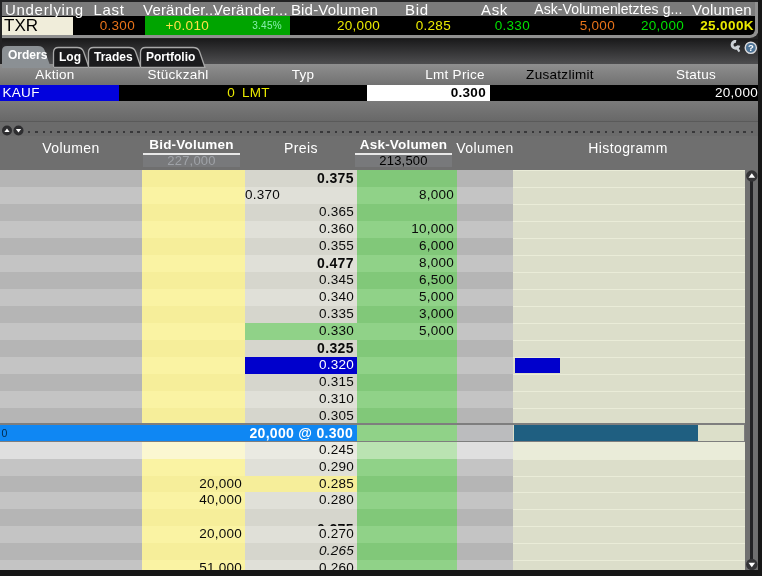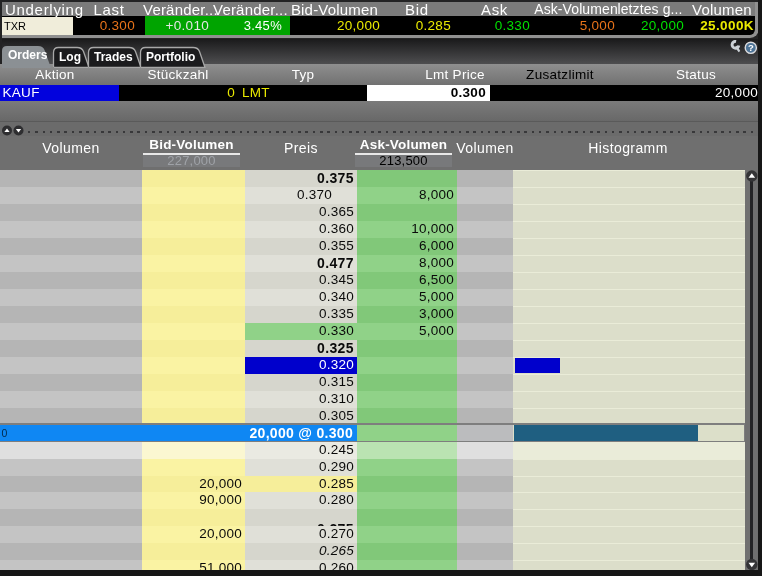--- a/index.html
+++ b/index.html
@@ -17,26 +17,26 @@
 <div class="abs" style="left:143px;top:2px;width:68px;white-space:nowrap;height:15px;line-height:15px;font-size:15px;letter-spacing:0.7px;color:#fff;text-align:center;letter-spacing:0.2px;">Veränder...</div>
 <div class="abs" style="left:213px;top:2px;width:68px;white-space:nowrap;height:15px;line-height:15px;font-size:15px;letter-spacing:0.7px;color:#fff;text-align:center;letter-spacing:0.2px;">Veränder...</div>
 <div class="abs" style="left:288px;top:2px;width:93px;white-space:nowrap;height:15px;line-height:15px;font-size:15px;letter-spacing:0.7px;color:#fff;text-align:center;letter-spacing:0.2px;">Bid-Volumen</div>
 <div class="abs" style="left:381px;top:2px;width:72px;white-space:nowrap;height:15px;line-height:15px;font-size:15px;letter-spacing:0.7px;color:#fff;text-align:center;">Bid</div>
 <div class="abs" style="left:455px;top:2px;width:79px;white-space:nowrap;height:15px;line-height:15px;font-size:15px;letter-spacing:0.7px;color:#fff;text-align:center;">Ask</div>
 <div class="abs" style="left:534px;top:2px;width:84px;white-space:nowrap;height:15px;line-height:15px;font-size:15px;letter-spacing:0.7px;color:#fff;text-align:center;letter-spacing:0.1px;font-size:14px;">Ask-Volumen</div>
 <div class="abs" style="left:616px;top:2px;width:68px;white-space:nowrap;height:15px;line-height:15px;font-size:15px;letter-spacing:0.7px;color:#fff;text-align:center;letter-spacing:0.1px;font-size:14px;">letztes g...</div>
 <div class="abs" style="left:688px;top:2px;width:68px;white-space:nowrap;height:15px;line-height:15px;font-size:15px;letter-spacing:0.7px;color:#fff;text-align:center;letter-spacing:0.2px;">Volumen</div>
 
 <div class="abs" style="left:2px;top:16.5px;width:71px;height:18px;background:#f0edda;"></div>
-<div class="abs" style="left:4px;top:16.5px;width:70px;height:18px;line-height:18px;font-size:11px;color:#000;">TXR</div>
+<div class="abs" style="left:4px;top:16.5px;width:70px;height:18px;line-height:18px;font-size:17px;color:#000;">TXR</div>
 <div class="abs" style="left:145px;top:16px;width:73px;height:19px;background:#00a400;"></div>
 <div class="abs" style="left:218px;top:16px;width:72px;height:19px;background:#00a400;"></div>
 <div class="abs" style="left:60px;top:16px;height:19px;line-height:19px;font-size:13.5px;letter-spacing:0.3px;text-align:right;width:75px;color:#e8731a;">0.300</div>
-<div class="abs" style="left:145px;top:16px;height:27px;line-height:19px;font-size:13.5px;letter-spacing:0.3px;text-align:right;width:64px;color:#e5e5e5;">+0.010</div>
-<div class="abs" style="left:218px;top:16px;height:19px;line-height:19px;font-size:13px;letter-spacing:0.3px;text-align:right;width:64px;color:#ffffff;">3.45%</div>
+<div class="abs" style="left:145px;top:16px;height:27px;line-height:19px;font-size:13.5px;letter-spacing:0.3px;text-align:right;width:64px;color:#fde047;">+0.010</div>
+<div class="abs" style="left:218px;top:16px;height:19px;line-height:19px;font-size:10px;letter-spacing:0.3px;text-align:right;width:64px;color:#86efac;">3.45%</div>
 <div class="abs" style="left:300px;top:16px;height:19px;line-height:19px;font-size:13.5px;letter-spacing:0.3px;text-align:right;width:80px;color:#eaea00;">20,000</div>
 <div class="abs" style="left:381px;top:16px;height:19px;line-height:19px;font-size:13.5px;letter-spacing:0.3px;text-align:right;width:70px;color:#eaea00;">0.285</div>
 <div class="abs" style="left:460px;top:16px;height:19px;line-height:19px;font-size:13.5px;letter-spacing:0.3px;text-align:right;width:70px;color:#00e000;">0.330</div>
 <div class="abs" style="left:545px;top:16px;height:19px;line-height:19px;font-size:13.5px;letter-spacing:0.3px;text-align:right;width:70px;color:#e8731a;">5,000</div>
 <div class="abs" style="left:614px;top:16px;height:19px;line-height:19px;font-size:13.5px;letter-spacing:0.3px;text-align:right;width:70px;color:#00e000;">20,000</div>
 <div class="abs" style="left:683px;top:16px;height:19px;line-height:19px;font-size:13.5px;letter-spacing:0.3px;text-align:right;width:71px;color:#eaea00;font-weight:bold;letter-spacing:0.4px;">25.000K</div>
 
 <div class="abs" style="left:0;top:64px;width:758px;height:20.5px;background:linear-gradient(#8f8f8f,#717171);"></div>
 
 <svg class="abs" style="left:0;top:39px;" width="762" height="29" viewBox="0 0 762 29">
@@ -104,21 +104,21 @@
 <div style="position:absolute;left:357px;top:170.40px;width:100px;height:17.75px;background:#81c879;"></div>
 <div style="position:absolute;left:457px;top:170.40px;width:56px;height:17.75px;background:#b5b5b5;"></div>
 <div style="position:absolute;left:513px;top:170.40px;width:231.70px;height:17.75px;background:#dcdeca;border-top:1px solid #eaecd8;box-sizing:border-box;"></div>
 <div style="position:absolute;left:245px;width:109px;top:170.40px;height:16.95px;line-height:16.95px;font-size:13.5px;letter-spacing:0.25px;color:#0a0a0a;text-align:right;color:#0a0a0a;font-weight:bold;font-size:14px;letter-spacing:0.4px;">0.375</div>
 <div style="position:absolute;left:0px;top:187.35px;width:142px;height:17.75px;background:#c4c4c4;"></div>
 <div style="position:absolute;left:142px;top:187.35px;width:103px;height:17.75px;background:#faf3a3;"></div>
 <div style="position:absolute;left:245px;top:187.35px;width:112px;height:17.75px;background:#e0e0d8;"></div>
 <div style="position:absolute;left:357px;top:187.35px;width:100px;height:17.75px;background:#90d288;"></div>
 <div style="position:absolute;left:457px;top:187.35px;width:56px;height:17.75px;background:#c4c4c4;"></div>
 <div style="position:absolute;left:513px;top:187.35px;width:231.70px;height:17.75px;background:#dcdeca;border-top:1px solid #eaecd8;box-sizing:border-box;"></div>
-<div style="position:absolute;left:245px;width:109px;top:187.35px;height:16.95px;line-height:16.95px;font-size:13.5px;letter-spacing:0.25px;color:#0a0a0a;text-align:center;color:#0a0a0a;font-weight:normal;padding-left:15px;">0.370</div>
+<div style="position:absolute;left:245px;width:109px;top:187.35px;height:16.95px;line-height:16.95px;font-size:13.5px;letter-spacing:0.25px;color:#0a0a0a;text-align:left;color:#0a0a0a;font-weight:normal;">0.370</div>
 <div style="position:absolute;left:357px;width:97px;top:187.35px;height:16.95px;line-height:16.95px;font-size:13.5px;letter-spacing:0.25px;color:#0a0a0a;text-align:right;">8,000</div>
 <div style="position:absolute;left:0px;top:204.30px;width:142px;height:17.75px;background:#b5b5b5;"></div>
 <div style="position:absolute;left:142px;top:204.30px;width:103px;height:17.75px;background:#f6ee9a;"></div>
 <div style="position:absolute;left:245px;top:204.30px;width:112px;height:17.75px;background:#d6d6cd;"></div>
 <div style="position:absolute;left:357px;top:204.30px;width:100px;height:17.75px;background:#81c879;"></div>
 <div style="position:absolute;left:457px;top:204.30px;width:56px;height:17.75px;background:#b5b5b5;"></div>
 <div style="position:absolute;left:513px;top:204.30px;width:231.70px;height:17.75px;background:#dcdeca;border-top:1px solid #eaecd8;box-sizing:border-box;"></div>
 <div style="position:absolute;left:245px;width:109px;top:204.30px;height:16.95px;line-height:16.95px;font-size:13.5px;letter-spacing:0.25px;color:#0a0a0a;text-align:right;color:#0a0a0a;font-weight:normal;">0.365</div>
 <div style="position:absolute;left:0px;top:221.25px;width:142px;height:17.75px;background:#c4c4c4;"></div>
 <div style="position:absolute;left:142px;top:221.25px;width:103px;height:17.75px;background:#faf3a3;"></div>
@@ -240,21 +240,21 @@
 <div style="position:absolute;left:457px;top:475.50px;width:56px;height:17.75px;background:#b5b5b5;"></div>
 <div style="position:absolute;left:513px;top:475.50px;width:231.70px;height:17.75px;background:#dcdeca;border-top:1px solid #eaecd8;box-sizing:border-box;"></div>
 <div style="position:absolute;left:142px;width:100px;top:475.50px;height:16.95px;line-height:16.95px;font-size:13.5px;letter-spacing:0.25px;color:#0a0a0a;text-align:right;">20,000</div>
 <div style="position:absolute;left:245px;width:109px;top:475.50px;height:16.95px;line-height:16.95px;font-size:13.5px;letter-spacing:0.25px;color:#0a0a0a;text-align:right;color:#0a0a0a;font-weight:normal;">0.285</div>
 <div style="position:absolute;left:0px;top:492.45px;width:142px;height:17.75px;background:#c4c4c4;"></div>
 <div style="position:absolute;left:142px;top:492.45px;width:103px;height:17.75px;background:#faf3a3;"></div>
 <div style="position:absolute;left:245px;top:492.45px;width:112px;height:17.75px;background:#e0e0d8;"></div>
 <div style="position:absolute;left:357px;top:492.45px;width:100px;height:17.75px;background:#90d288;"></div>
 <div style="position:absolute;left:457px;top:492.45px;width:56px;height:17.75px;background:#c4c4c4;"></div>
 <div style="position:absolute;left:513px;top:492.45px;width:231.70px;height:17.75px;background:#dcdeca;border-top:1px solid #eaecd8;box-sizing:border-box;"></div>
-<div style="position:absolute;left:142px;width:100px;top:492.45px;height:16.95px;line-height:16.95px;font-size:13.5px;letter-spacing:0.25px;color:#0a0a0a;text-align:right;">90,000</div>
+<div style="position:absolute;left:142px;width:100px;top:492.45px;height:16.95px;line-height:16.95px;font-size:13.5px;letter-spacing:0.25px;color:#0a0a0a;text-align:right;">40,000</div>
 <div style="position:absolute;left:245px;width:109px;top:492.45px;height:16.95px;line-height:16.95px;font-size:13.5px;letter-spacing:0.25px;color:#0a0a0a;text-align:right;color:#0a0a0a;font-weight:normal;">0.280</div>
 <div style="position:absolute;left:0px;top:509.40px;width:142px;height:17.75px;background:#b5b5b5;"></div>
 <div style="position:absolute;left:142px;top:509.40px;width:103px;height:17.75px;background:#f6ee9a;"></div>
 <div style="position:absolute;left:245px;top:509.40px;width:112px;height:17.75px;background:#d6d6cd;"></div>
 <div style="position:absolute;left:357px;top:509.40px;width:100px;height:17.75px;background:#81c879;"></div>
 <div style="position:absolute;left:457px;top:509.40px;width:56px;height:17.75px;background:#b5b5b5;"></div>
 <div style="position:absolute;left:513px;top:509.40px;width:231.70px;height:17.75px;background:#dcdeca;border-top:1px solid #eaecd8;box-sizing:border-box;"></div>
 <div style="position:absolute;left:245px;width:109px;top:509.40px;height:16.95px;line-height:16.95px;font-size:13.5px;letter-spacing:0.25px;color:#0a0a0a;text-align:right;color:#0a0a0a;font-weight:bold;font-size:14px;letter-spacing:0.4px;margin-top:12px;">0.275</div>
 <div style="position:absolute;left:0px;top:526.35px;width:142px;height:17.75px;background:#c4c4c4;"></div>
 <div style="position:absolute;left:142px;top:526.35px;width:103px;height:17.75px;background:#faf3a3;"></div>

